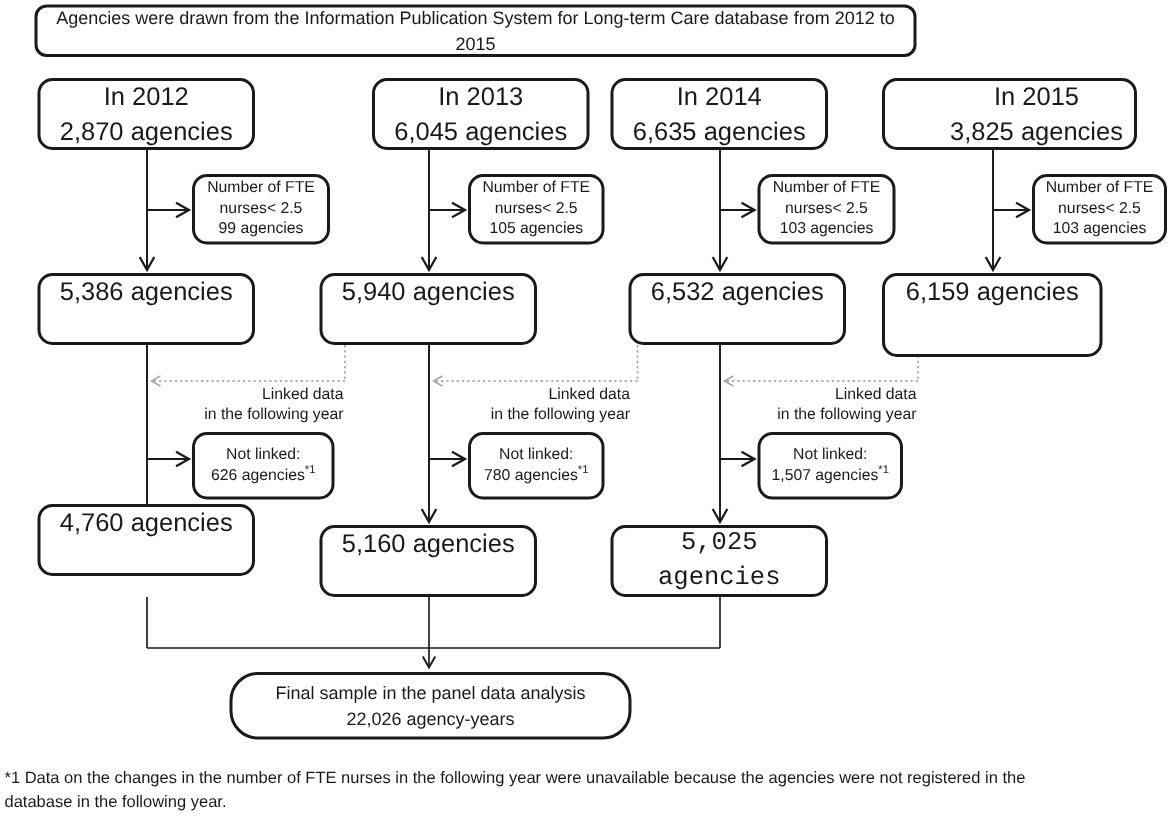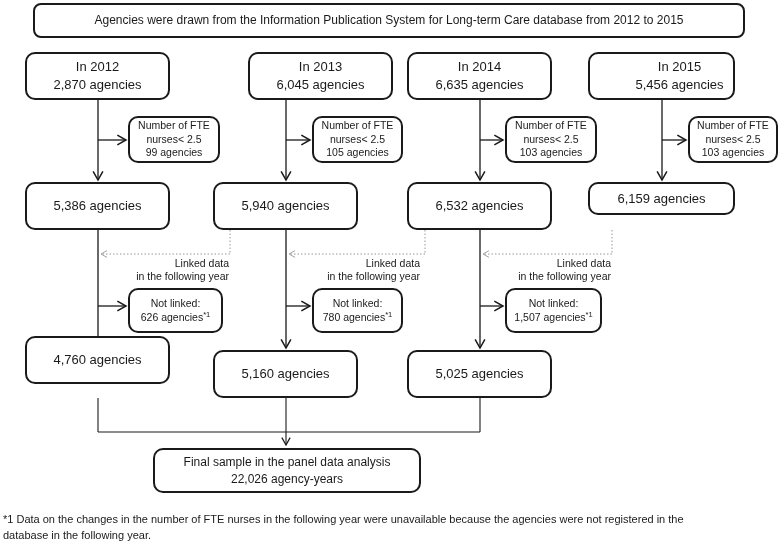--- a/index.html
+++ b/index.html
@@ -20,21 +20,21 @@
     border-radius: 10px;
     background: #fff;
     display: flex;
     flex-direction: column;
     align-items: center;
     justify-content: center;
     text-align: center;
     line-height: 1.35;
   }
   .box.title { font-size: 12px; border-radius: 8px; }
-  .box.year, .box.count { font-size: 13px; }
+  .box.year, .box.count { font-size: 17px; justify-content: space-between; }
   .box.small { font-size: 10.5px; line-height: 1.3; }
   .box.final { font-size: 12px; }
   .linked-label {
     position: absolute;
     width: 130px;
     text-align: right;
     font-size: 10.5px;
     line-height: 1.25;
   }
   sup { font-size: 7.5px; vertical-align: super; line-height: 0; }
@@ -98,39 +98,39 @@
     </g>
 
     <g stroke="#1a1a1a" stroke-width="1.1" fill="none">
       <path d="M98,398 V432"></path>
       <path d="M480,398 V432"></path>
       <path d="M98,432 H480"></path>
       <path d="M286,398 V445" marker-end="url(#arrow-black)"></path>
     </g>
   </svg>
 
-  <div class="box title" style="left:33px; top:3px; width:712px; height:35px;">
+  <div class="box title" style="left:23px; top:3px; width:588px; height:35px;">
     <div>Agencies were drawn from the Information Publication System for Long-term Care database from 2012 to 2015</div>
   </div>
 
   <div class="box year" style="left:25px; top:52px; width:145px; height:48px;">
     <div>In 2012</div>
     <div>2,870 agencies</div>
   </div>
   <div class="box year" style="left:213px; top:52px; width:145px; height:48px;margin-left:35px;">
     <div>In 2013</div>
     <div>6,045 agencies</div>
   </div>
   <div class="box year" style="left:407px; top:52px; width:145px; height:48px;">
     <div>In 2014</div>
     <div>6,635 agencies</div>
   </div>
-  <div class="box year" style="left:588px; top:52px; width:147px; height:48px;padding-left:36px;">
+  <div class="box year" style="left:588px; top:52px; width:170px; height:48px;padding-left:36px;">
     <div>In 2015</div>
-    <div>5,456 agencies</div>
+    <div>3,825 agencies</div>
   </div>
 
   <div class="box small" style="left:128px; top:116px; width:92px; height:47px;">
     <div>Number of FTE</div>
     <div>nurses&lt; 2.5</div>
     <div>99 agencies</div>
   </div>
   <div class="box small" style="left:312px; top:116px; width:91px; height:47px;">
     <div>Number of FTE</div>
     <div>nurses&lt; 2.5</div>
@@ -146,24 +146,24 @@
     <div>nurses&lt; 2.5</div>
     <div>103 agencies</div>
   </div>
 
   <div class="box count" style="left:25px; top:182px; width:145px; height:48px;">
     <div>5,386 agencies</div>
   </div>
   <div class="box count" style="left:213px; top:182px; width:145px; height:48px;">
     <div>5,940 agencies</div>
   </div>
-  <div class="box count" style="left:407px; top:182px; width:145px; height:48px;">
+  <div class="box count" style="left:419px; top:182px; width:145px; height:48px;">
     <div>6,532 agencies</div>
   </div>
-  <div class="box count" style="left:588px; top:182px; width:147px; height:33px;">
+  <div class="box count" style="left:588px; top:182px; width:147px; height:56px;">
     <div>6,159 agencies</div>
   </div>
 
   <div class="linked-label" style="left:99px; top:257px;">
     <div>Linked data</div>
     <div>in the following year</div>
   </div>
   <div class="linked-label" style="left:290px; top:257px;">
     <div>Linked data</div>
     <div>in the following year</div>
@@ -185,25 +185,25 @@
     <div>Not linked:</div>
     <div><span>1,507 agencies</span><sup>*1</sup></div>
   </div>
 
   <div class="box count" style="left:25px; top:336px; width:145px; height:48px;">
     <div>4,760 agencies</div>
   </div>
   <div class="box count" style="left:213px; top:350px; width:145px; height:48px;">
     <div>5,160 agencies</div>
   </div>
-  <div class="box count" style="left:407px; top:350px; width:145px; height:48px;">
+  <div class="box count" style="left:407px; top:350px; width:145px; height:48px;font-family:Liberation Mono, monospace;">
     <div>5,025 agencies</div>
   </div>
 
-  <div class="box final" style="left:153px; top:448px; width:268px; height:45px;">
+  <div class="box final" style="left:153px; top:448px; width:268px; height:45px;border-radius:19px;">
     <div>Final sample in the panel data analysis</div>
     <div>22,026 agency-years</div>
   </div>
 
   <div class="footnote">
     <div>*1 Data on the changes in the number of FTE nurses in the following year were unavailable because the agencies were not registered in the</div>
     <div>database in the following year.</div>
   </div>
 
 </div>

